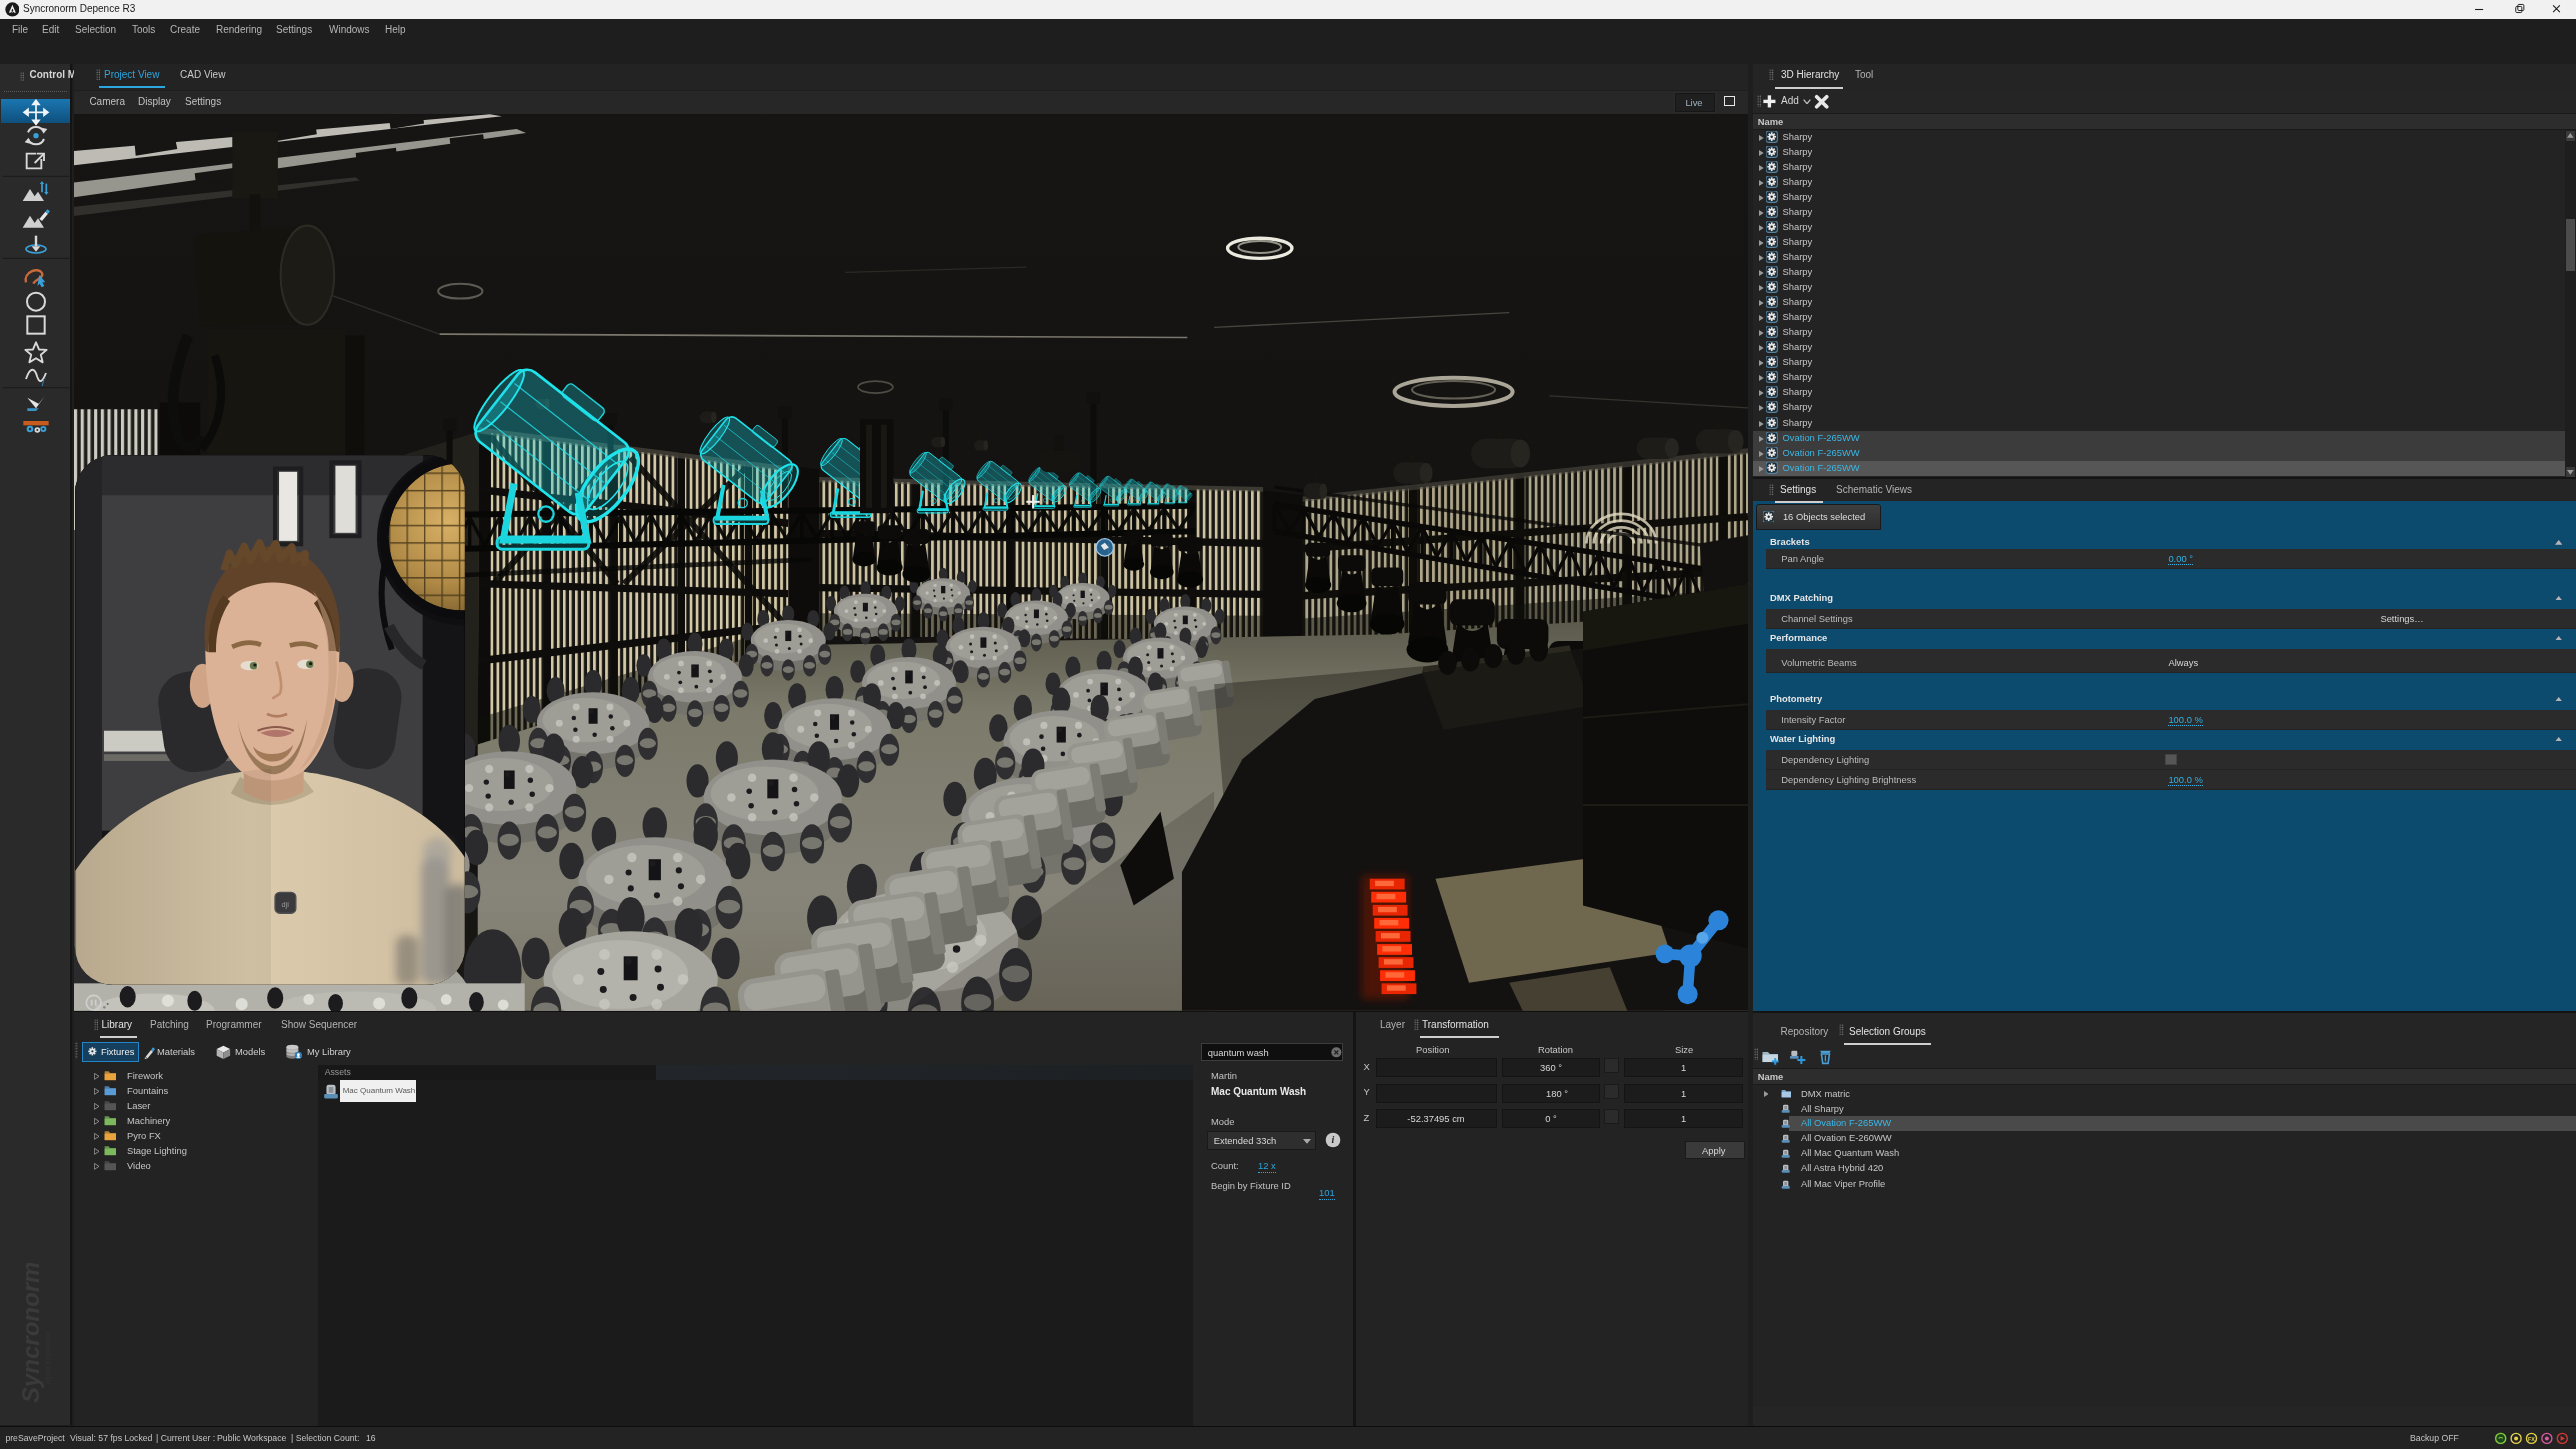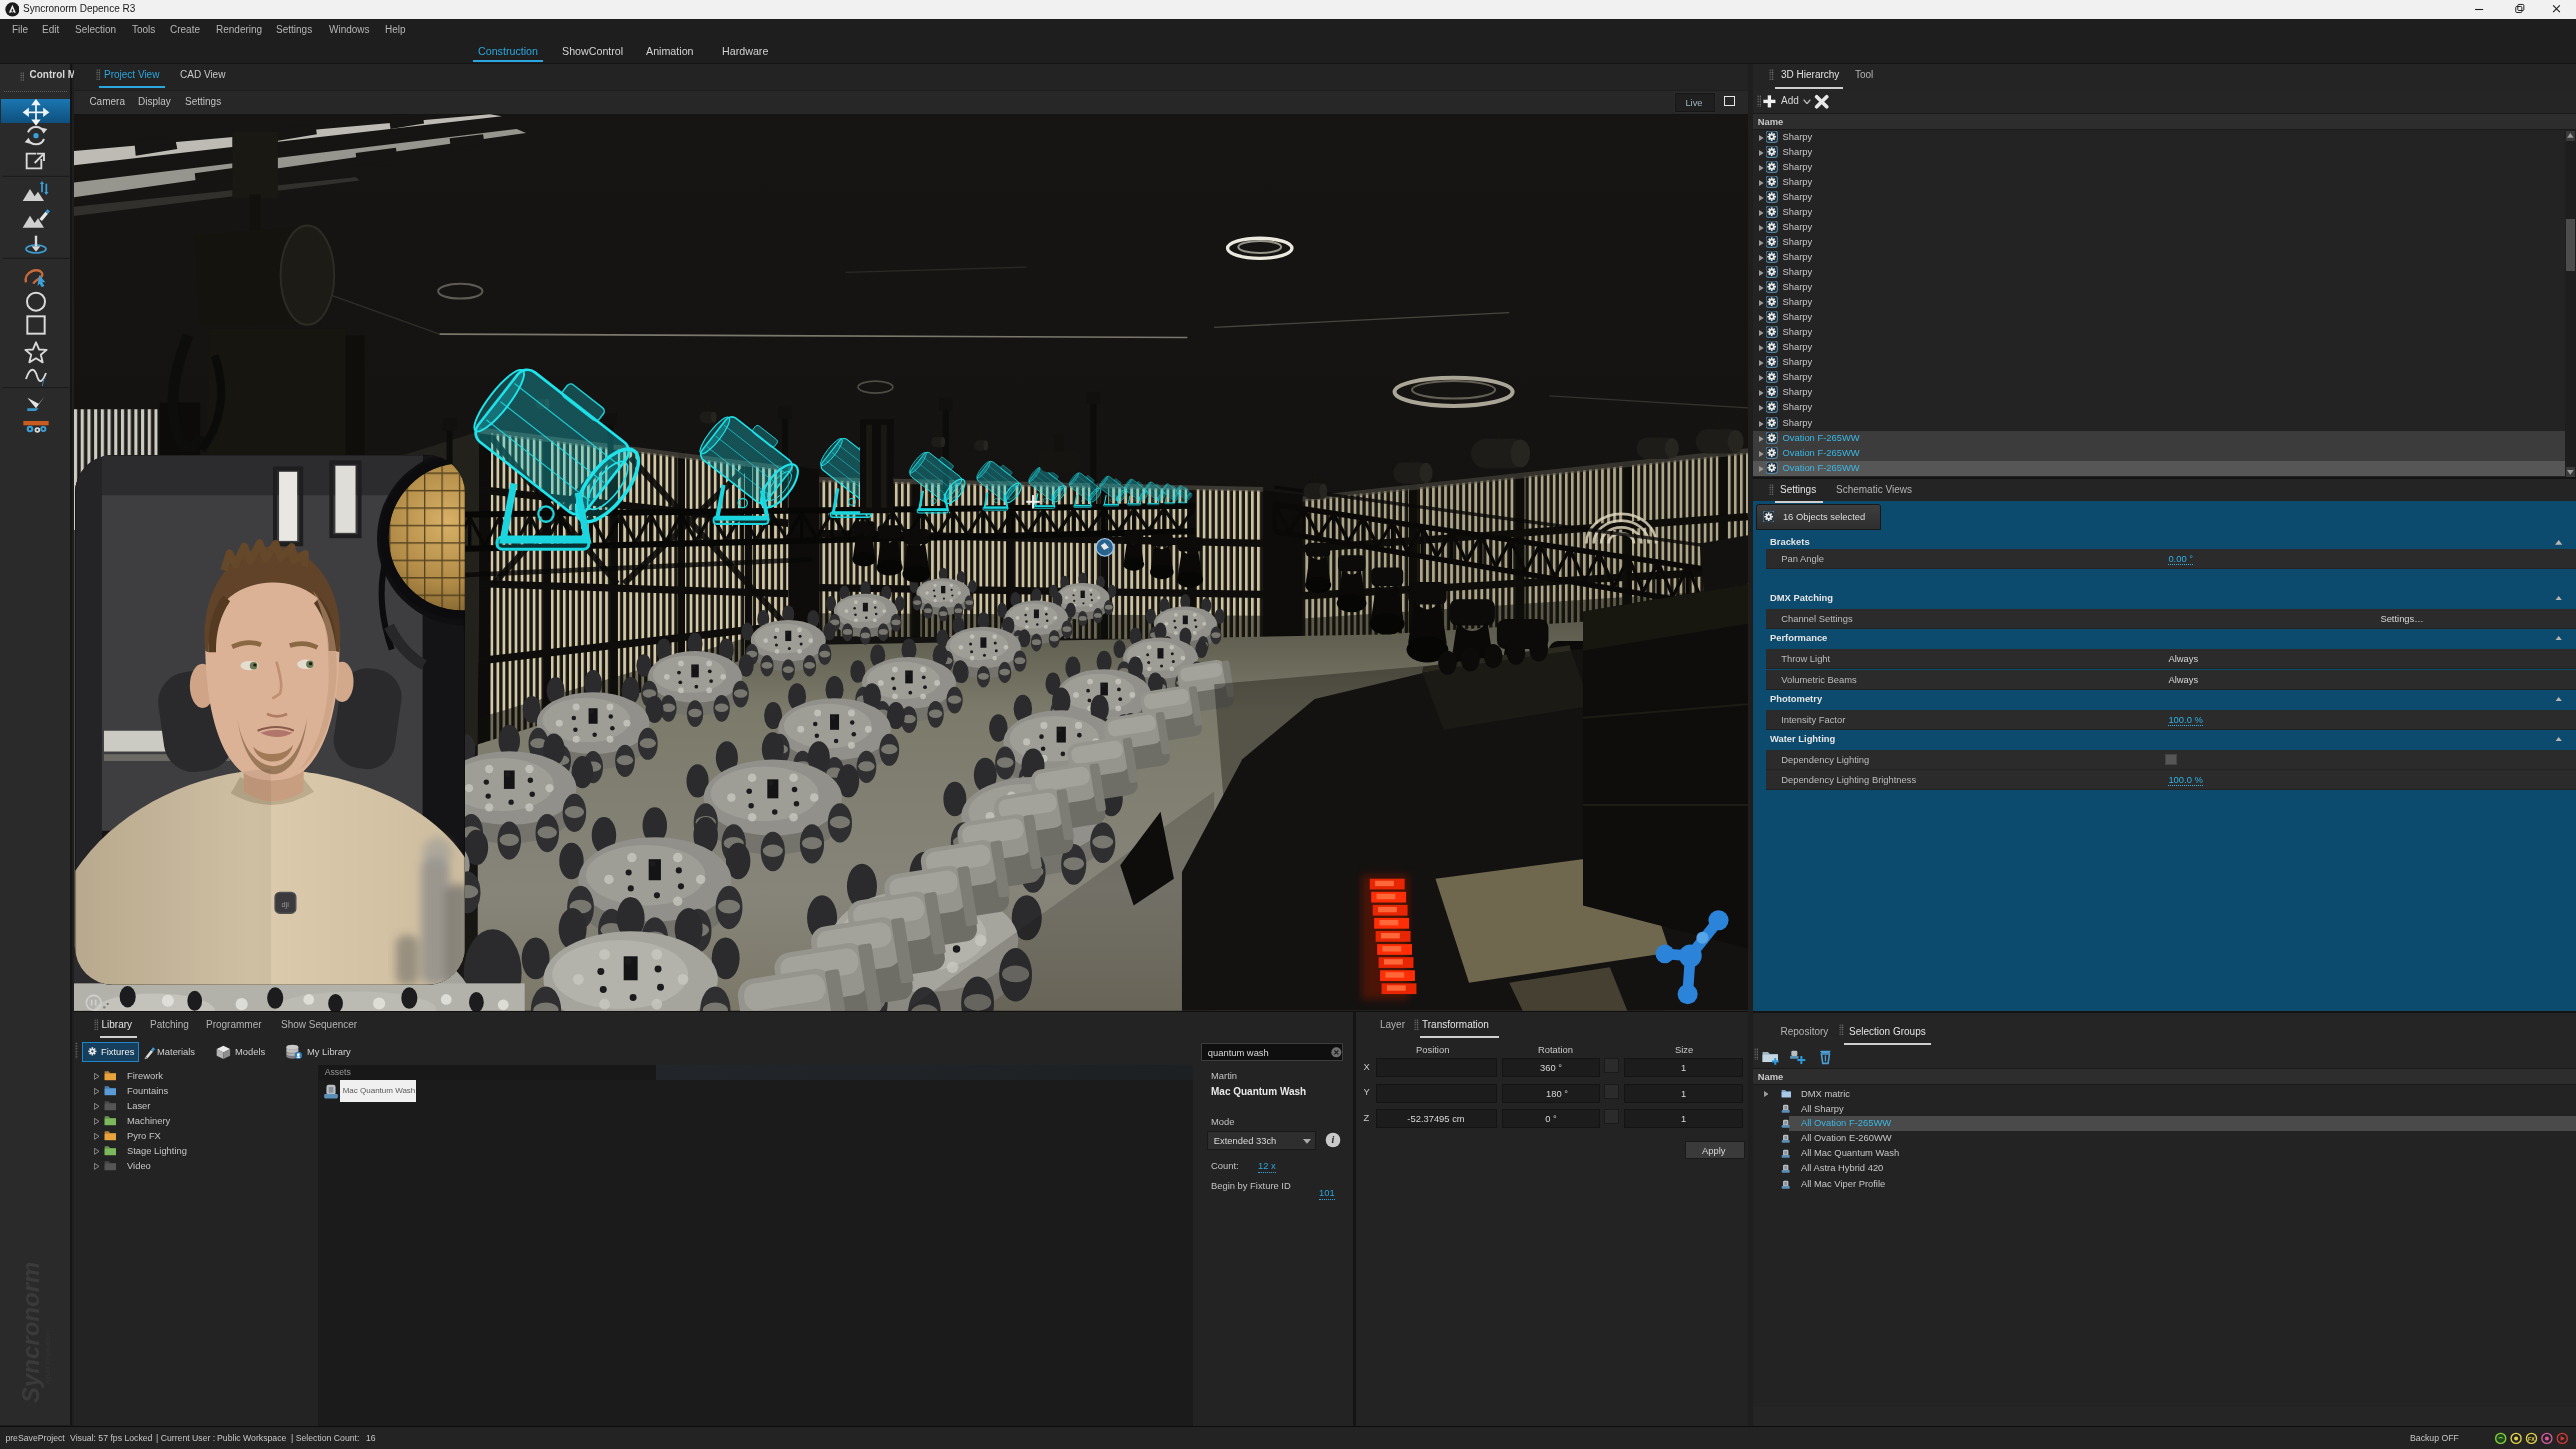--- a/index.html
+++ b/index.html
@@ -61,27 +61,20 @@
     <span class="abs" style="left:42px;top:5.4px;">Edit</span>
     <span class="abs" style="left:75px;top:5.4px;">Selection</span>
     <span class="abs" style="left:132px;top:5.4px;">Tools</span>
     <span class="abs" style="left:170px;top:5.4px;">Create</span>
     <span class="abs" style="left:216px;top:5.4px;">Rendering</span>
     <span class="abs" style="left:276px;top:5.4px;">Settings</span>
     <span class="abs" style="left:329px;top:5.4px;">Windows</span>
     <span class="abs" style="left:385px;top:5.4px;">Help</span>
   </div>
 
-  <div class="abs" style="left:0;top:42px;width:2576px;height:21.5px;background:#1e1e1e;border-bottom:1.3px solid #131313;font-size:10.7px;">
-    <span class="abs" style="left:478px;top:3.4px;color:#2ba6de;">Construction</span>
-    <div class="abs" style="left:473px;top:18px;width:70px;height:2px;background:#2ba6de;"></div>
-    <span class="abs" style="left:562px;top:3.4px;color:#d3d3d3;">ShowControl</span>
-    <span class="abs" style="left:646px;top:3.4px;color:#d3d3d3;">Animation</span>
-    <span class="abs" style="left:722px;top:3.4px;color:#d3d3d3;">Hardware</span>
-  </div>
 
   <div class="abs" id="leftcol" style="left:0;top:64px;width:72px;height:1361px;background:#2a2a2a;border-right:2px solid #141414;">
     <span class="abs" style="left:29.5px;top:5.4px;font-size:10px;font-weight:bold;color:#d6d6d6;white-space:nowrap;">Control M</span>
     <div class="abs" style="left:19.5px;top:8px;width:4.7px;height:9.4px;background-image:radial-gradient(#777 0.7px, transparent 0.8px);background-size:2.3px 2.3px;"></div>
     <div class="abs" style="left:4px;top:27px;width:63px;height:0;border-top:1.3px dotted #5a5a5a;"></div>
     <div class="abs" style="left:1.3px;top:35px;width:69px;height:24px;background:linear-gradient(#1a76b0,#0e507e);"></div>
     <svg class="abs" style="left:0;top:31px" width="72" height="356" viewBox="0 0 108 530">
 
       <g stroke="#eef4f8" stroke-width="2.6" fill="#eef4f8" transform="translate(54,24)">
         <line x1="0" y1="-13" x2="0" y2="13"></line>
@@ -1924,21 +1917,21 @@
         <div class="abs" style="left:0;top:99px;width:823px;height:18px;">
           <span class="abs" style="left:17px;top:2.7px;font-weight:bold;color:#e6e6e6;">Performance</span>
           <svg class="abs" style="left:802px;top:6.7px" width="7.4" height="4.7" viewBox="0 0 11 7">
             <path d="M5.5 0 L11 7 L0 7 Z" fill="#b5b5b5"></path>
           </svg>
         </div>
         <div class="abs" style="left:13.4px;top:119px;width:810px;height:20px;background:#2b2b2b;border-bottom:0.7px solid #232323;">
           <span class="abs" style="left:14.8px;top:4px;color:#bdbdbd">Throw Light</span>
           <span class="abs" style="left:402px;top:4px;color:#d8d8d8">Always</span>
         </div>
-        <div class="abs" style="left:13.4px;top:140px;width:810px;height:20px;background:#2b2b2b;border-bottom:0.7px solid #232323;">
+        <div class="abs" style="left:13.4px;top:123px;width:810px;height:20px;background:#2b2b2b;border-bottom:0.7px solid #232323;">
           <span class="abs" style="left:14.8px;top:4px;color:#bdbdbd">Volumetric Beams</span>
           <span class="abs" style="left:402px;top:4px;color:#d8d8d8">Always</span>
         </div>
         <div class="abs" style="left:0;top:160px;width:823px;height:18px;">
           <span class="abs" style="left:17px;top:2.7px;font-weight:bold;color:#e6e6e6;">Photometry</span>
           <svg class="abs" style="left:802px;top:6.7px" width="7.4" height="4.7" viewBox="0 0 11 7">
             <path d="M5.5 0 L11 7 L0 7 Z" fill="#b5b5b5"></path>
           </svg>
         </div>
         <div class="abs" style="left:13.4px;top:180px;width:810px;height:20px;background:#2b2b2b;border-bottom:0.7px solid #232323;">

